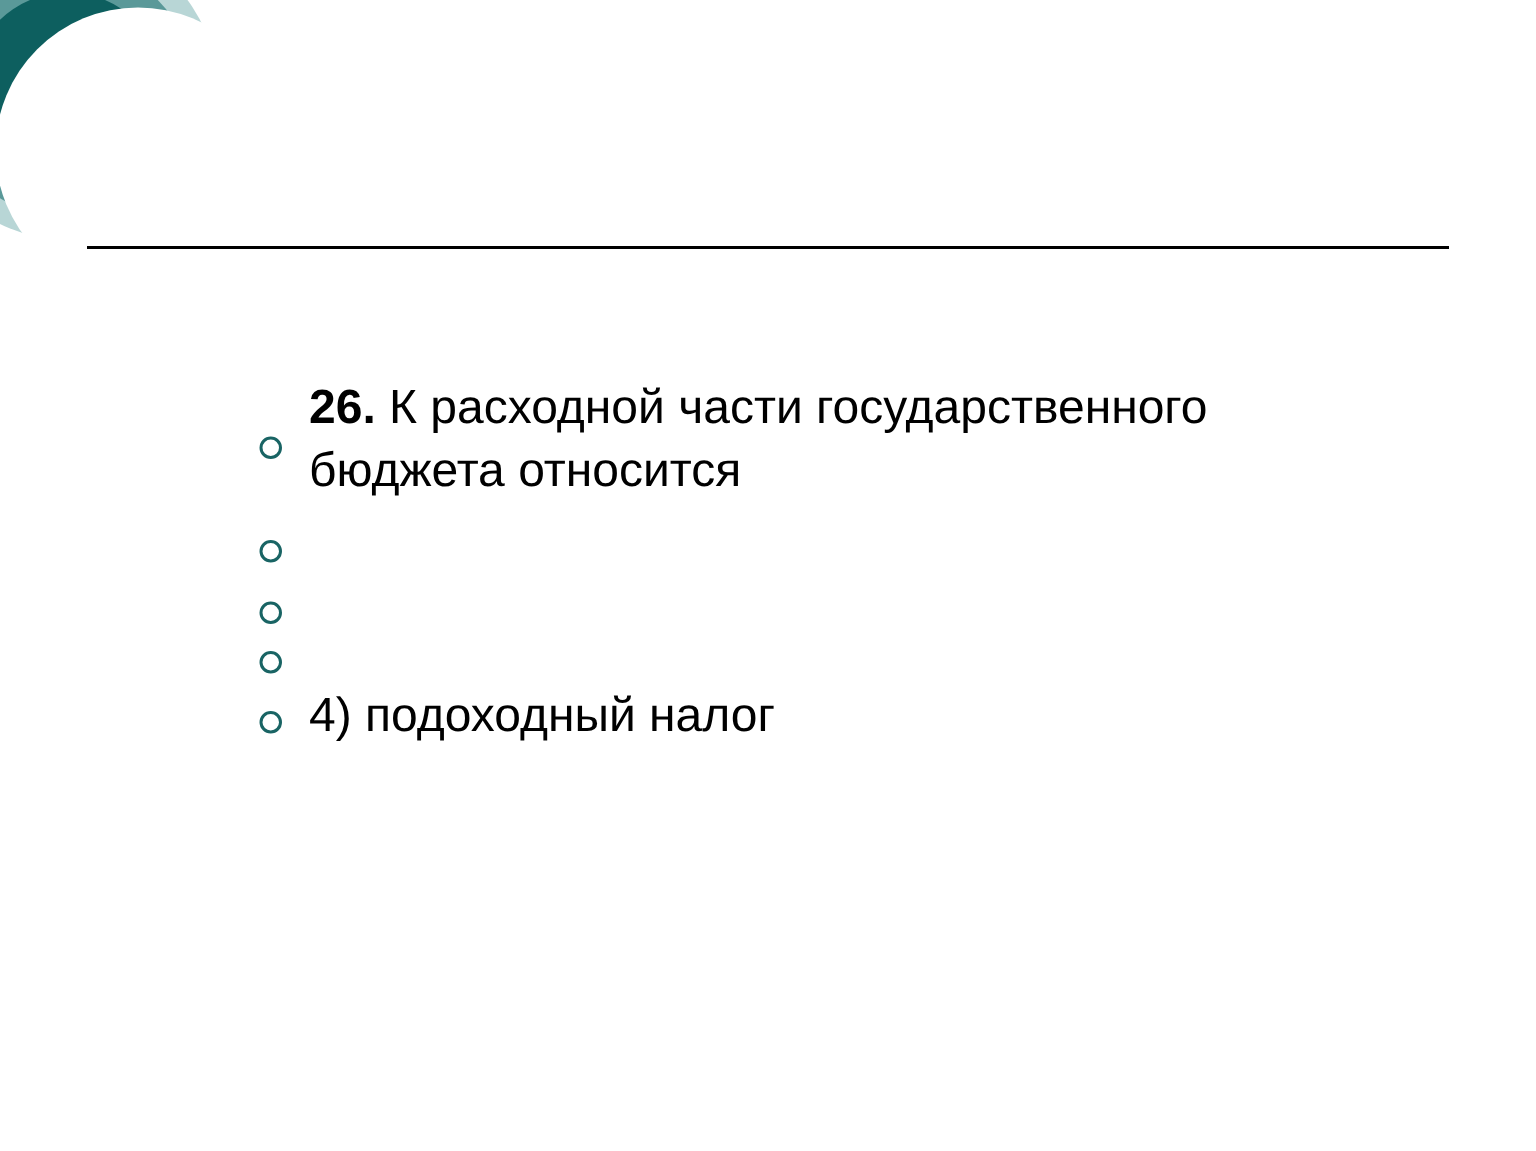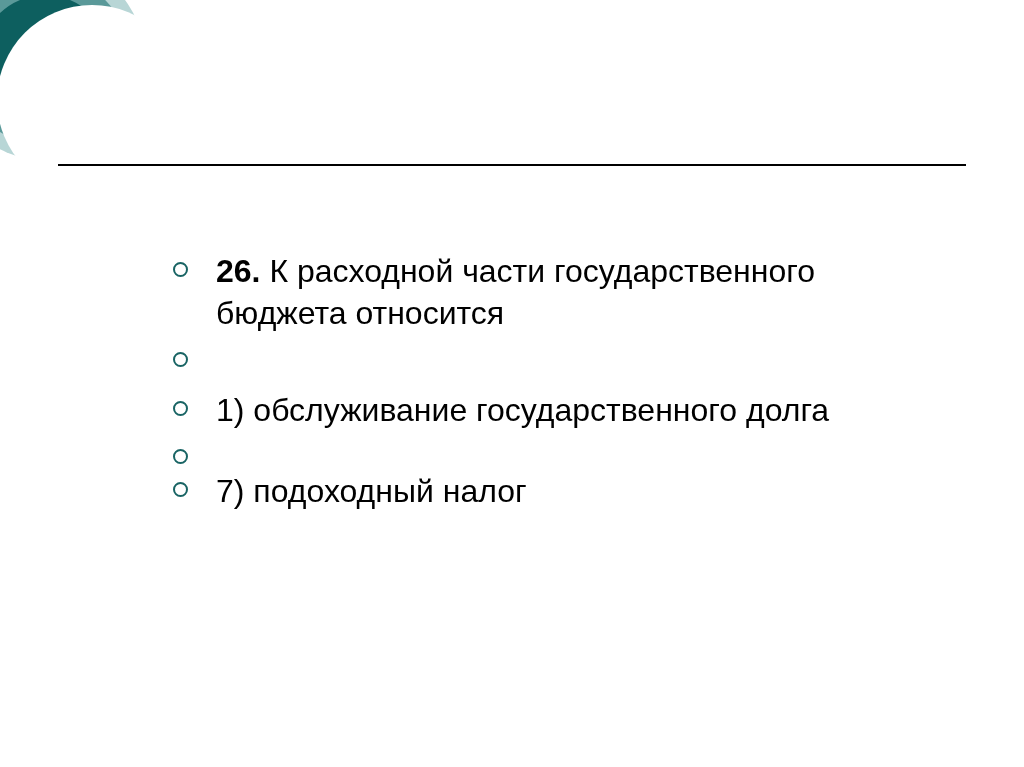--- a/index.html
+++ b/index.html
@@ -68,23 +68,22 @@
       background: #000000;
     }
     .content {
       position: absolute;
       top: 250px;
       left: 173px;
       right: 90px;
     }
     .list-item {
       display: flex;
-      align-items: flex-start;
+      align-items: center;
       margin-bottom: 6px;
-      gap: 10px;
     }
     .bullet {
       flex-shrink: 0;
       width: 15px;
       height: 15px;
       border: 2.5px solid #196464;
       border-radius: 50%;
       margin-top: 12px;
       margin-right: 18px;
     }
@@ -116,22 +115,21 @@
       <span class="bold">26.</span>
       <span>К расходной части государственного бюджета относится</span>
     </div>
   </div>
   <div class="list-item">
     <div class="bullet"></div>
     <div class="item-text">&nbsp;</div>
   </div>
   <div class="list-item">
     <div class="bullet"></div>
-    <div class="item-text">1) обслуживание государственного долга</div>
   </div>
   <div class="list-item">
     <div class="bullet"></div>
   </div>
   <div class="list-item">
     <div class="bullet"></div>
-    <div class="item-text">7) подоходный налог</div>
+    <div class="item-text">4) подоходный налог</div>
   </div>
 </div>
 
 </body></html>

